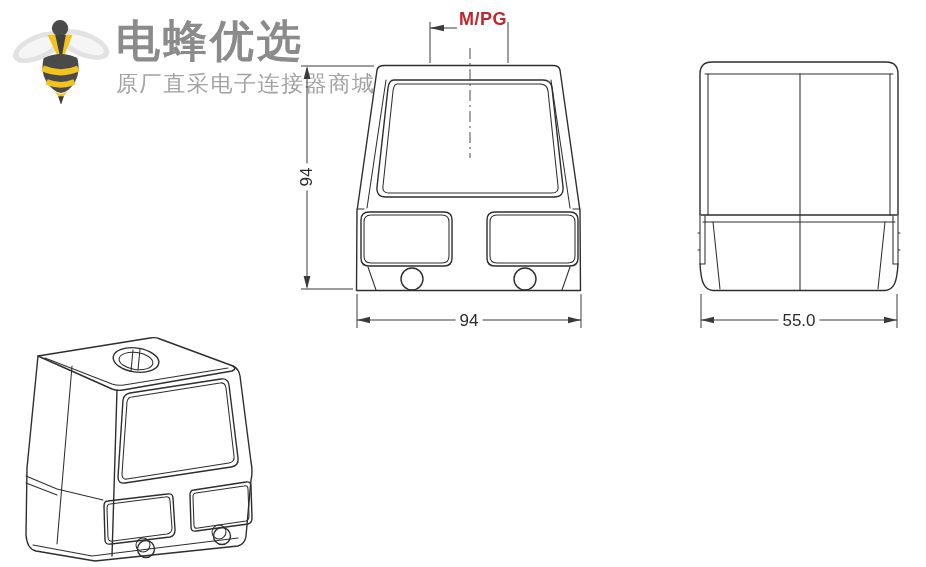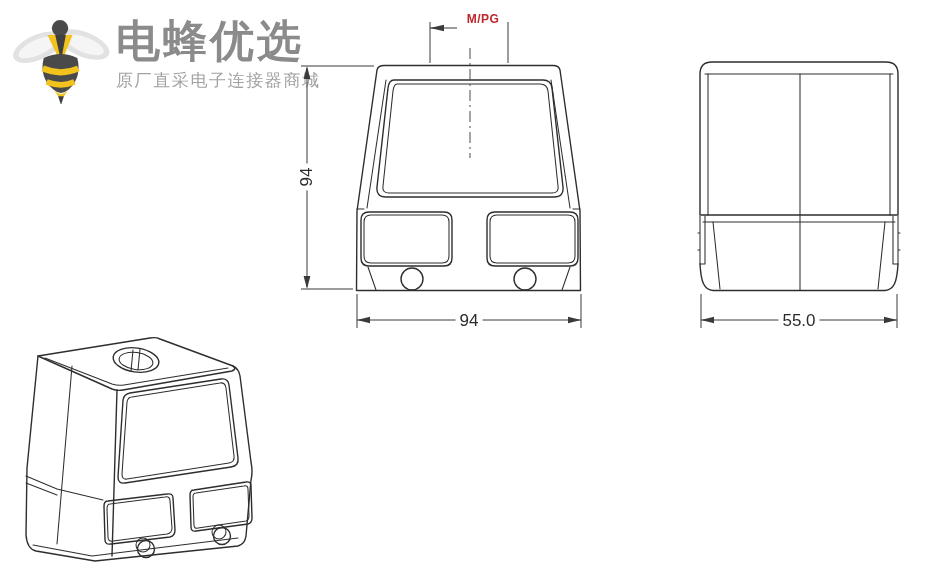--- a/index.html
+++ b/index.html
@@ -4,35 +4,35 @@
 <style>
   html,body{margin:0;padding:0;background:#ffffff;}
   .canvas{position:relative;width:926px;height:567px;background:#ffffff;
           font-family:"Liberation Sans",sans-serif;overflow:hidden;}
 
   
   .logo{position:absolute;left:10px;top:8px;display:flex;align-items:flex-start;}
   .bee{width:102px;height:96px;flex:0 0 auto;}
   .logo-text{margin-left:4px;padding-top:10px;}
   .brand{font-size:44px;font-weight:700;color:#8b8b8b;letter-spacing:3px;line-height:1.05;}
-  .tagline{font-size:17px;color:#a2a2a2;letter-spacing:1.6px;margin-top:5px;}
+  .tagline{font-size:22px;color:#a2a2a2;letter-spacing:1.6px;margin-top:5px;}
 
   
   svg.drawing{position:absolute;left:0;top:0;}
   .edge{fill:none;stroke:#2e2e2e;stroke-width:1.4;stroke-linecap:round;stroke-linejoin:round;}
   .thin{fill:none;stroke:#2e2e2e;stroke-width:1.05;stroke-linecap:round;stroke-linejoin:round;}
   .dim{fill:none;stroke:#3a3a3a;stroke-width:1;}
   .cl{fill:none;stroke:#4a4a4a;stroke-width:1;stroke-dasharray:11 4 2 4;}
   .arrow{fill:#3a3a3a;stroke:none;}
 
   
   .dim-text{position:absolute;font-size:17px;line-height:1;color:#2b2b2b;background:#ffffff;
             padding:1px 4px;transform:translate(-50%,-50%);white-space:nowrap;}
   .dim-text.vertical{transform:translate(-50%,-50%) rotate(-90deg);}
-  .thread{position:absolute;font-size:12px;font-weight:700;color:#c0272d;background:transparent;
+  .thread{position:absolute;font-size:18px;font-weight:700;color:#c0272d;background:transparent;
           transform:translate(-50%,-50%);letter-spacing:.5px;white-space:nowrap;}
 </style>
 </head>
 <body>
 
 <div class="canvas">
 
   <div class="logo">
     <svg class="bee" viewBox="0 0 104 100">
       <g transform="rotate(-24 30 40)">

